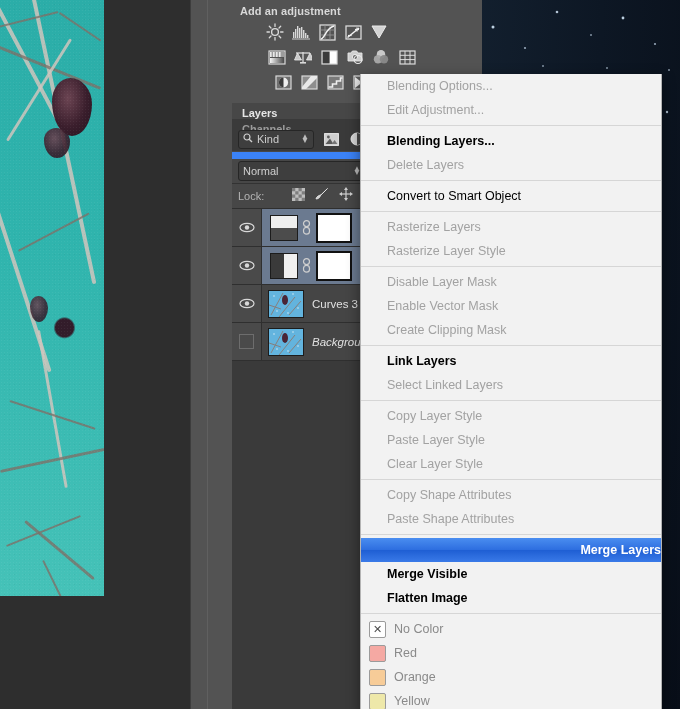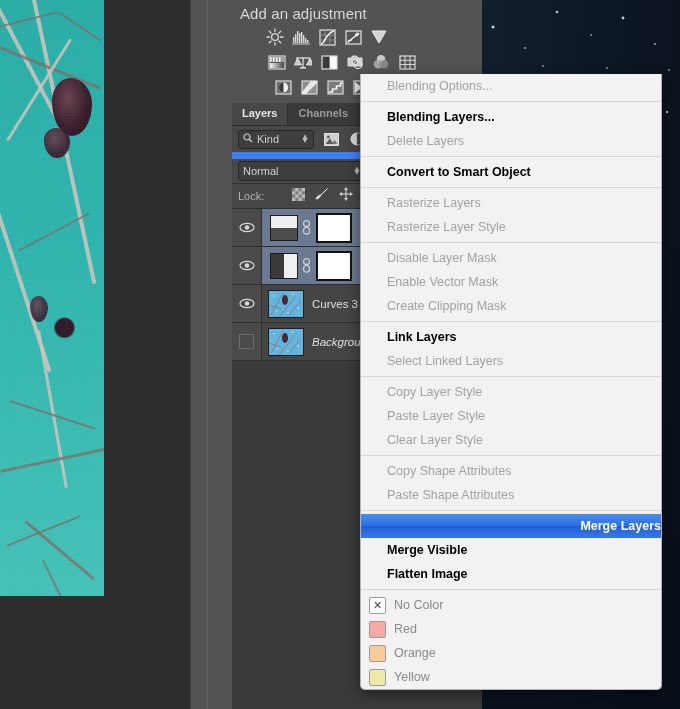--- a/index.html
+++ b/index.html
@@ -106,22 +106,22 @@
   #adjustments-panel {
     position: absolute;
     left: 0; top: 0;
     width: 250px;
     height: 103px;
     background: #535353;
     border-bottom: 1px solid #323232;
   }
   #adjustments-title {
     color: #d8d8d8;
-    font-size: 15px;
-    font-weight: normal;
+    font-size: 11px;
+    font-weight: bold;
     padding: 5px 0 0 8px;
     letter-spacing: .1px;
   }
   .adj-row {
     display: flex;
     gap: 4px;
     padding-left: 32px;
     margin-top: 5px;
   }
   .adj-row.r2 { padding-left: 34px; }
@@ -139,20 +139,21 @@
     left: 0; top: 103px;
     width: 250px;
     height: 606px;
     background: #3a3a3a;
   }
   #layers-tabs {
     display: flex;
     height: 22px;
     background: #3a3a3a;
     border-bottom: 1px solid #2c2c2c;
+    flex-direction: column;
   }
   .panel-tab {
     padding: 4px 10px 0 10px;
     font-size: 11px;
     font-weight: bold;
     color: #9b9b9b;
     background: #3a3a3a;
     border-right: 1px solid #2f2f2f;
     cursor: default;
   }
@@ -747,25 +748,26 @@
           </svg>
         </div>
         <div class="layer-name italic">Background</div>
       </div>
 
     </div>
   </div>
 
   <div id="context-menu">
       <div class="menu-item disabled"><span>Blending Options...</span></div>
+      <div class="menu-item disabled"><span>Edit Adjustment...</span></div>
       <div class="menu-sep"></div>
       <div class="menu-item" style="font-weight: bold;"><span>Blending Layers...</span></div>
       <div class="menu-item disabled"><span>Delete Layers</span></div>
       <div class="menu-sep"></div>
-      <div class="menu-item" style="font-weight: bold;"><span>Convert to Smart Object</span></div>
+      <div class="menu-item" style="font-weight: normal;"><span>Convert to Smart Object</span></div>
       <div class="menu-sep"></div>
       <div class="menu-item disabled"><span>Rasterize Layers</span></div>
       <div class="menu-item disabled"><span>Rasterize Layer Style</span></div>
       <div class="menu-sep"></div>
       <div class="menu-item disabled"><span>Disable Layer Mask</span></div>
       <div class="menu-item disabled"><span>Enable Vector Mask</span></div>
       <div class="menu-item disabled"><span>Create Clipping Mask</span></div>
       <div class="menu-sep"></div>
       <div class="menu-item" style="font-weight: bold;"><span>Link Layers</span></div>
       <div class="menu-item disabled"><span>Select Linked Layers</span></div>

